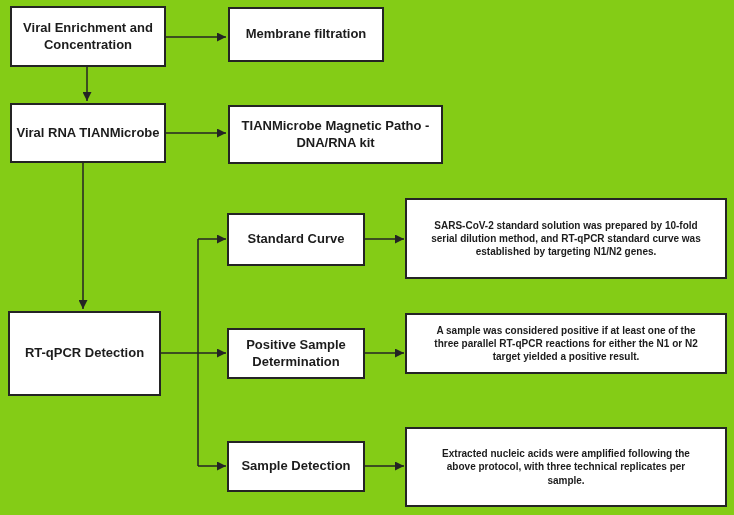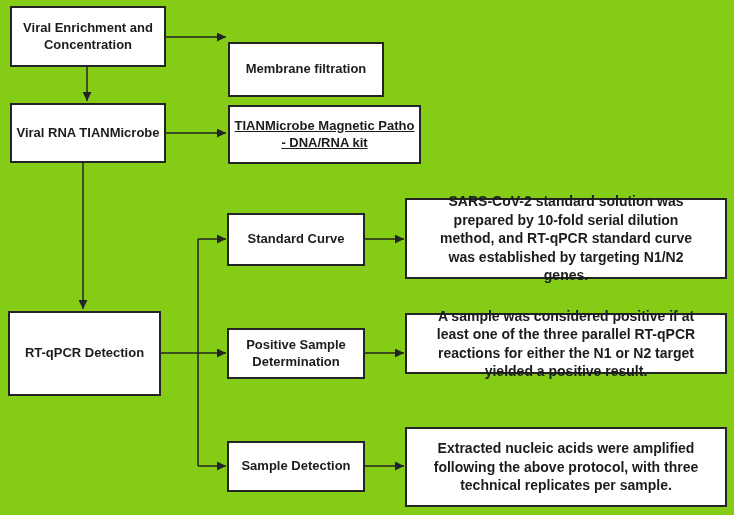--- a/index.html
+++ b/index.html
@@ -23,21 +23,21 @@
     background: #ffffff;
     border: 2px solid #242424;
     display: flex;
     align-items: center;
     justify-content: center;
     text-align: center;
     font-weight: bold;
     color: #1c1c1c;
   }
   .step  { font-size: 13px; line-height: 1.3; padding: 2px 4px; }
-  .desc  { font-size: 14px; line-height: 1.32; padding: 4px 21px; }
+  .desc  { font-size: 10px; line-height: 1.32; padding: 4px 21px; }
 </style>
 </head>
 <body>
 
 <div class="canvas">
 
   <svg class="connectors" width="734" height="515" viewBox="0 0 734 515" aria-hidden="true">
     <defs>
       <marker id="arrow" viewBox="0 0 10 10" refX="10" refY="5" markerWidth="9" markerHeight="9" markerUnits="userSpaceOnUse" orient="auto">
         <path d="M0,0 L10,5 L0,10 Z" fill="#242424"></path>
@@ -68,23 +68,23 @@
       <line x1="365" y1="466" x2="404" y2="466" marker-end="url(#arrow)"></line>
     </g>
   </svg>
 
   <div class="node step" style="left:10px; top:6px; width:156px; height:61px;">Viral Enrichment and Concentration</div>
 
   <div class="node step" style="left:10px; top:103px; width:156px; height:60px;">Viral RNA TIANMicrobe</div>
 
   <div class="node step" style="left:8px; top:311px; width:153px; height:85px;">RT-qPCR Detection</div>
 
-  <div class="node step" style="left:228px; top:7px; width:156px; height:55px;margin-top:35px;">Membrane filtration</div>
+  <div class="node step" style="left:228px; top:7px; width:156px; height:55px;">Membrane filtration</div>
 
-  <div class="node step" style="left:228px; top:105px; width:193px; height:59px;text-decoration:underline;">TIANMicrobe Magnetic Patho - DNA/RNA kit</div>
+  <div class="node step" style="left:228px; top:105px; width:215px; height:59px;">TIANMicrobe Magnetic Patho - DNA/RNA kit</div>
 
   <div class="node step" style="left:227px; top:328px; width:138px; height:51px;">Positive Sample Determination</div>
 
   <div class="node step" style="left:227px; top:213px; width:138px; height:53px;">Standard Curve</div>
 
   <div class="node step" style="left:227px; top:441px; width:138px; height:51px;text-align:center;">Sample Detection</div>
 
   <div class="node desc" style="left:405px; top:198px; width:322px; height:81px;">SARS-CoV-2 standard solution was prepared by 10-fold serial dilution method, and RT-qPCR standard curve was established by targeting N1/N2 genes.</div>
 
   <div class="node desc" style="left:405px; top:313px; width:322px; height:61px;">A sample was considered positive if at least one of the three parallel RT-qPCR reactions for either the N1 or N2 target yielded a positive result.</div>

